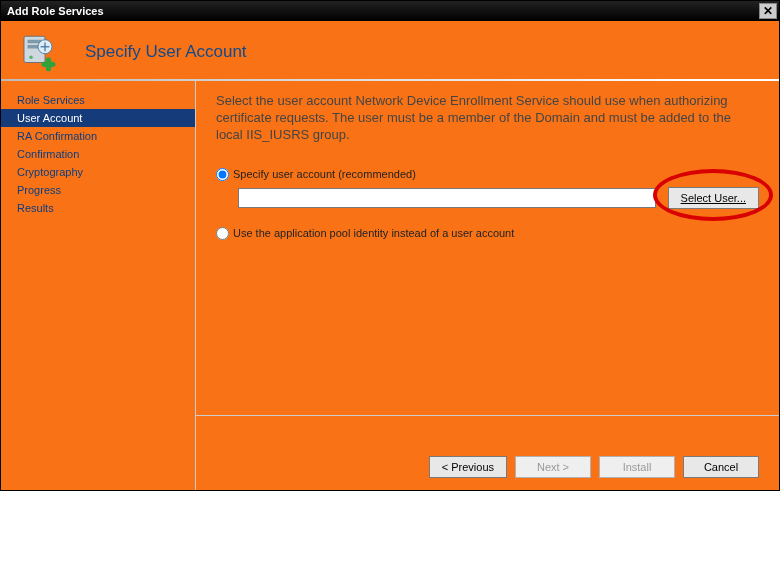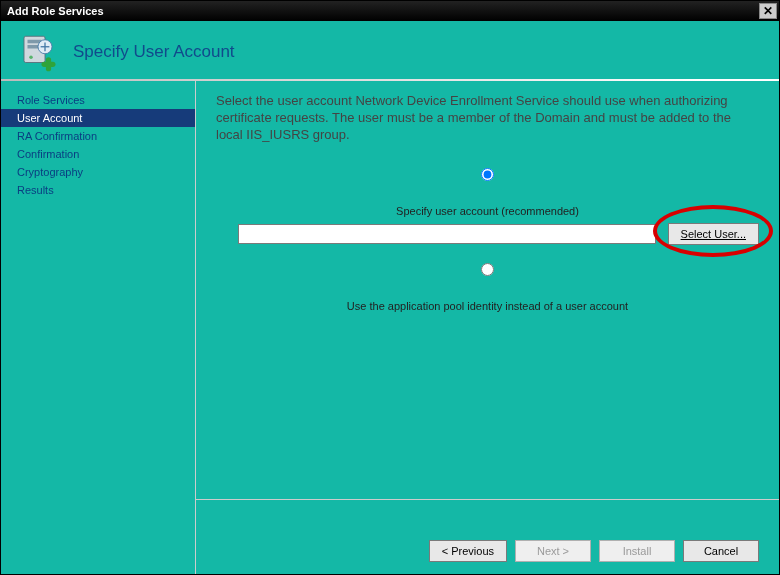--- a/index.html
+++ b/index.html
@@ -6,23 +6,23 @@
   body {
     font-family: "Segoe UI", Tahoma, sans-serif;
     font-size: 11px;
     background: #fff;
     width: 780px;
     height: 575px;
     overflow: hidden;
   }
   .window {
     width: 780px;
-    height: 575px;
+    height: 491px;
     border: 1px solid #000;
-    background: #14b8a6;
+    background: #f97316;
     display: flex;
     flex-direction: column;
   }
   .titlebar {
     background: linear-gradient(#222, #000);
     color: #fff;
     height: 20px;
     display: flex;
     align-items: center;
     padding: 0 2px 0 6px;
@@ -35,21 +35,21 @@
     background: #ccc;
     border: 1px solid #888;
     display: flex; align-items: center; justify-content: center;
     font-size: 12px; line-height: 1;
     color: #000;
   }
   .header {
     display: flex;
     align-items: center;
     padding: 10px 16px 6px 16px;
-    gap: 14px;
+    gap: 26px;
   }
   .header-icon {
     width: 42px; height: 42px;
   }
   .header-title {
     font-size: 17px;
     color: #114a8c;
     font-weight: normal;
   }
   .top-divider {
@@ -90,23 +90,22 @@
   }
   .desc {
     font-size: 13px;
     color: #444;
     line-height: 1.3;
     margin-bottom: 24px;
   }
   .radio-row {
     display: flex;
     align-items: center;
-    gap: 24px;
+    gap: 4px;
     margin-bottom: 6px;
-    flex-direction: column;
   }
   .radio-row input[type=radio] {
     margin: 0;
   }
   .radio-label { font-size: 11px; color: #222; }
   .input-row {
     display: flex;
     gap: 12px;
     margin: 0 0 18px 22px;
     align-items: center;
@@ -205,20 +204,23 @@
       <div class="sidebar-item">
         <span>RA Confirmation</span>
       </div>
       <div class="sidebar-item">
         <span>Confirmation</span>
       </div>
       <div class="sidebar-item">
         <span>Cryptography</span>
       </div>
       <div class="sidebar-item">
+        <span>Progress</span>
+      </div>
+      <div class="sidebar-item">
         <span>Results</span>
       </div>
     </div>
 
     <div class="main">
       <div class="content">
 
         <div class="desc">Select the user account Network Device Enrollment Service should use when authorizing certificate requests. The user must be a member of the Domain and must be added to the local IIS_IUSRS group.</div>
 
         <div class="radio-row">

